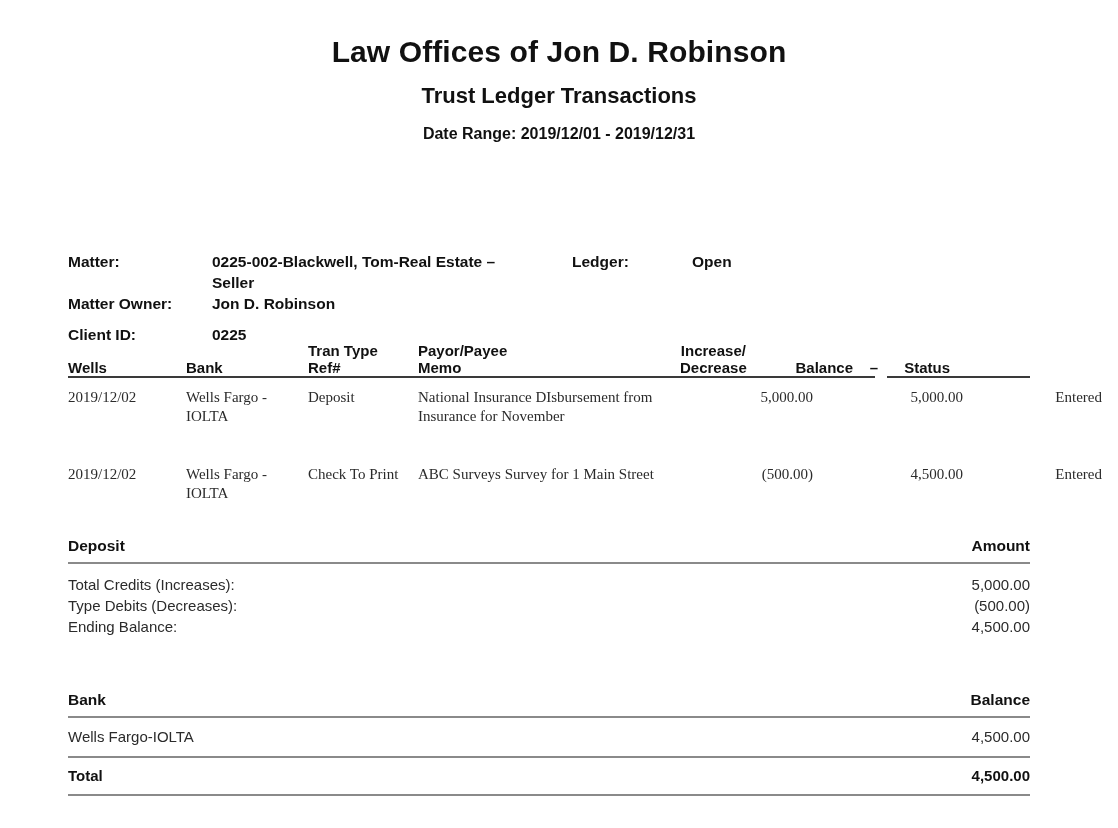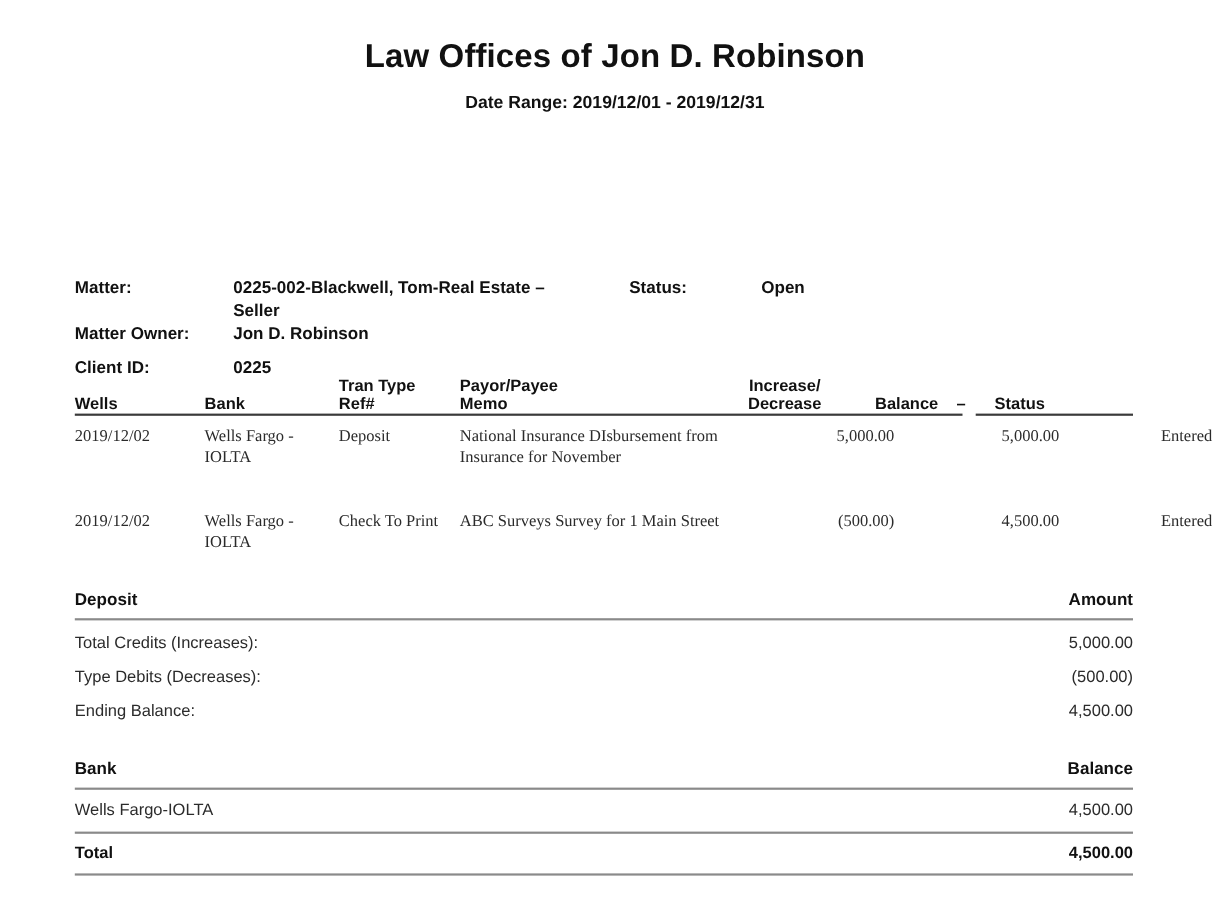--- a/index.html
+++ b/index.html
@@ -192,21 +192,21 @@
     height: 2px;
     background: #8a8a8a;
     width: 100%;
   }
 
   .sec-row {
     position: relative;
     font-size: 15px;
     color: #2b2b2b;
     line-height: 20px;
-    padding-top: 11px;
+    padding-top: 1px;
     padding-bottom: 0px;
   }
   .sec-row .sr-left { position: absolute; left: 0; top: 11px; }
   .sec-row .sr-right { position: absolute; right: 0; top: 11px; }
   .sec-row-spacer { visibility: hidden; }
 
   .sec-row.bank-row { padding-top: 9px; padding-bottom: 9px; }
   .sec-row.bank-row .sr-left,
   .sec-row.bank-row .sr-right { top: 9px; }
 
@@ -219,28 +219,29 @@
   .sec-row.total-row .sr-left,
   .sec-row.total-row .sr-right { top: 8px; }
 </style>
 </head>
 <body>
 
 <div class="page">
 
   <div class="titles">
     <div class="title-main">Law Offices of Jon D. Robinson</div>
+    <div class="title-sub">Trust Ledger Transactions</div>
     <div class="title-range">Date Range: 2019/12/01 - 2019/12/31</div>
   </div>
 
   <div class="info-block">
     <div class="info-row" id="info-matter">
       <span class="info-label">Matter:</span>
       <span class="info-value">0225-002-Blackwell, Tom-Real Estate – Seller</span>
-      <span class="info-label-2">Status:</span>
+      <span class="info-label-2">Ledger:</span>
       <span class="info-value-2">Open</span>
     </div>
     <div class="info-row" id="info-owner">
       <span class="info-label">Matter Owner:</span>
       <span class="info-value">Jon D. Robinson</span>
     </div>
     <div class="info-row" id="info-client">
       <span class="info-label">Client ID:</span>
       <span class="info-value">0225</span>
     </div>

